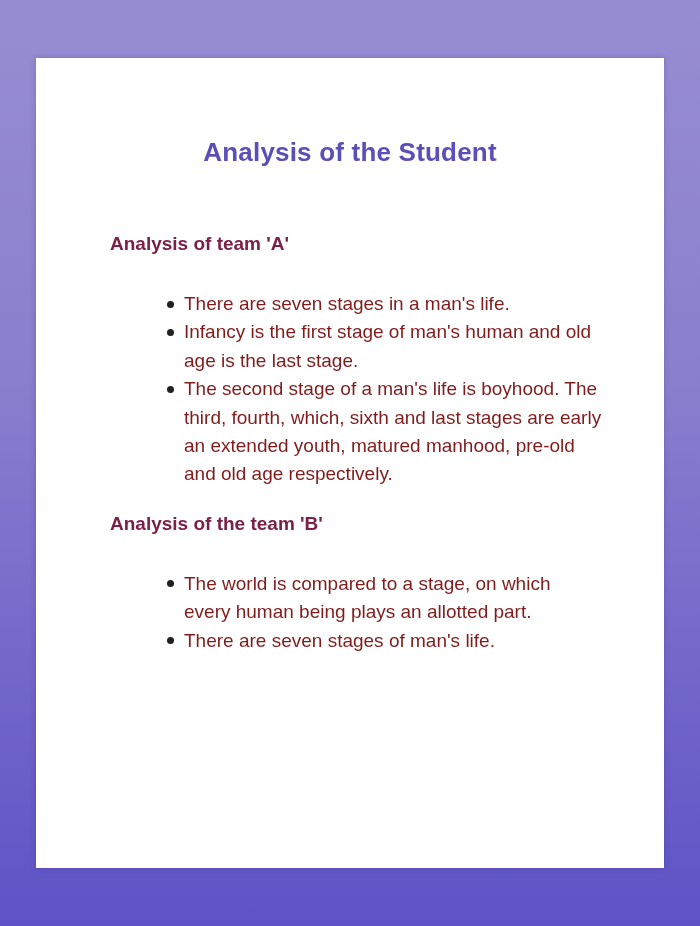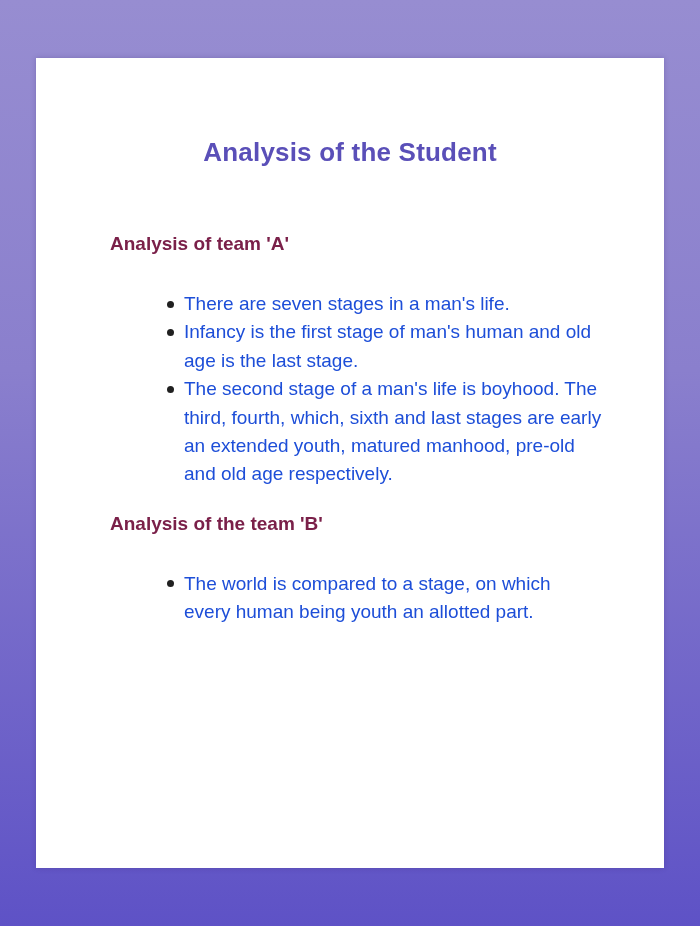--- a/index.html
+++ b/index.html
@@ -40,21 +40,21 @@
   .bullet-list {
     list-style: none;
     margin-top: 33px;
     padding-left: 74px;
     width: 492px;
   }
   .bullet-list li {
     position: relative;
     font-size: 19px;
     line-height: 28.4px;
-    color: #1d4ed8;
+    color: #7f1d1d;
   }
   .bullet-list li .dot {
     position: absolute;
     left: -17px;
     top: 10.5px;
     width: 7px;
     height: 7px;
     border-radius: 50%;
     background: #202020;
   }
@@ -82,18 +82,22 @@
         <span>The second stage of a man's life is boyhood. The third, fourth, which, sixth and last stages are early an extended youth, matured manhood, pre-old and old age respectively.</span>
       </li>
     </ul>
   </section>
 
   <section>
     <h2 class="section-heading heading-b">Analysis of the team 'B'</h2>
     <ul class="bullet-list">
       <li>
         <span class="dot"></span>
-        <span>The world is compared to a stage, on which every human being youth an allotted part.</span>
+        <span>The world is compared to a stage, on which every human being plays an allotted part.</span>
+      </li>
+      <li>
+        <span class="dot"></span>
+        <span>There are seven stages of man's life.</span>
       </li>
     </ul>
   </section>
 
 </div>
 
 </body></html>

